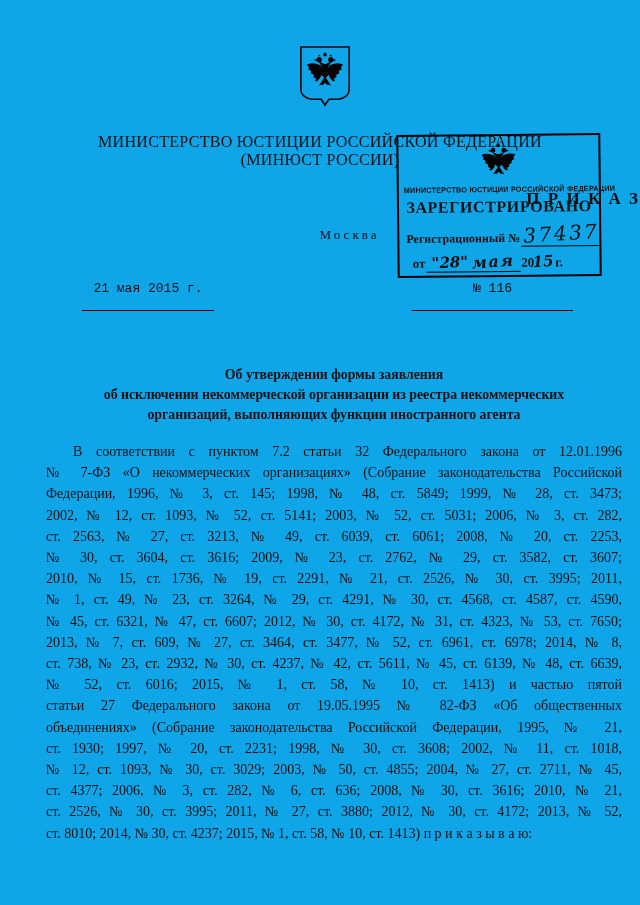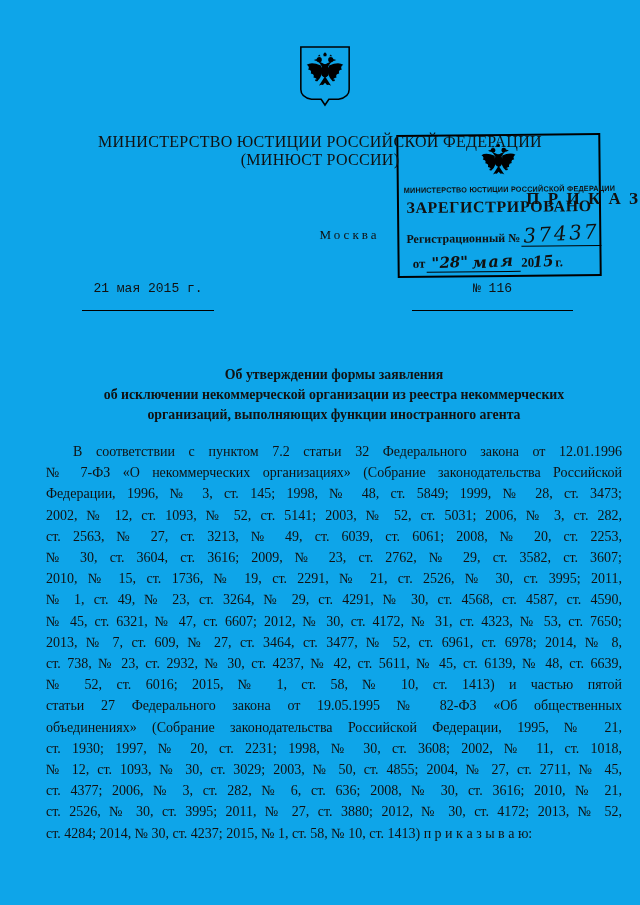--- a/index.html
+++ b/index.html
@@ -136,16 +136,16 @@
     <div>№ 45, ст. 6321, № 47, ст. 6607; 2012, № 30, ст. 4172, № 31, ст. 4323, № 53, ст. 7650;</div>
     <div>2013, № 7, ст. 609, № 27, ст. 3464, ст. 3477, № 52, ст. 6961, ст. 6978; 2014, № 8,</div>
     <div>ст. 738, № 23, ст. 2932, № 30, ст. 4237, № 42, ст. 5611, № 45, ст. 6139, № 48, ст. 6639,</div>
     <div>№ 52, ст. 6016; 2015, № 1, ст. 58, № 10, ст. 1413) и частью пятой</div>
     <div>статьи 27 Федерального закона от 19.05.1995 № 82-ФЗ «Об общественных</div>
     <div>объединениях» (Собрание законодательства Российской Федерации, 1995, № 21,</div>
     <div>ст. 1930; 1997, № 20, ст. 2231; 1998, № 30, ст. 3608; 2002, № 11, ст. 1018,</div>
     <div>№ 12, ст. 1093, № 30, ст. 3029; 2003, № 50, ст. 4855; 2004, № 27, ст. 2711, № 45,</div>
     <div>ст. 4377; 2006, № 3, ст. 282, № 6, ст. 636; 2008, № 30, ст. 3616; 2010, № 21,</div>
     <div>ст. 2526, № 30, ст. 3995; 2011, № 27, ст. 3880; 2012, № 30, ст. 4172; 2013, № 52,</div>
-    <div>ст. 4284; 2014, № 30, ст. 4237; 2015, № 1, ст. 58, № 10, ст. 1413) п р и к а з ы в а ю:</div>
+    <div>ст. 8010; 2014, № 30, ст. 4237; 2015, № 1, ст. 58, № 10, ст. 1413) п р и к а з ы в а ю:</div>
   </div>
 
 </div>
 
 </body></html>

